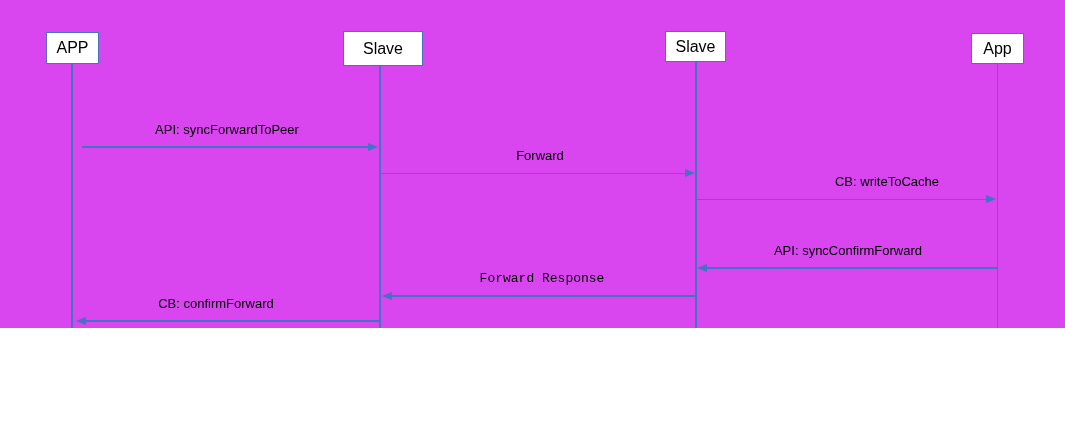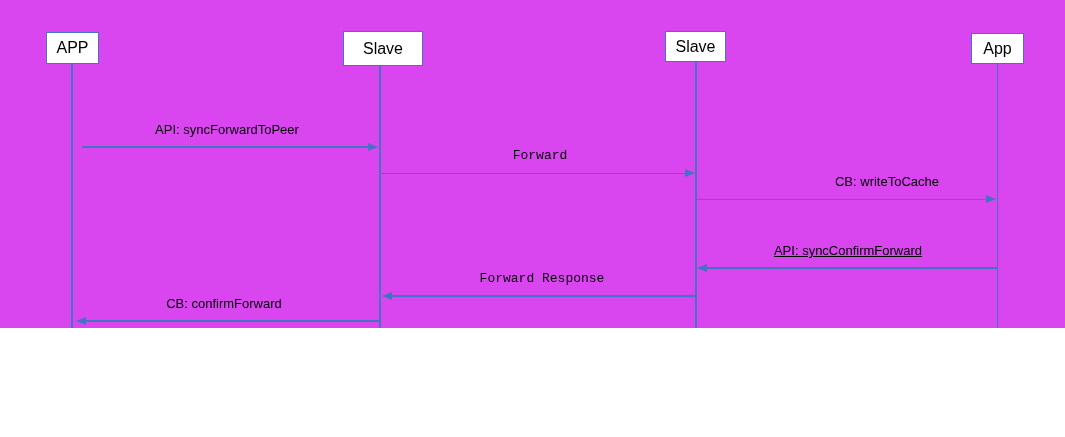--- a/index.html
+++ b/index.html
@@ -66,41 +66,41 @@
   #life-3 { left: 996.8px; top: 64px; height: 331px; }
 
   
   #msg-0-line  { left: 82px;  top: 146.2px; width: 287px; }
   #msg-0-head  { left: 368px; top: 142.5px; }
   #msg-0-label { left: 227px; top: 120px; }
 
   
   #msg-1-line  { left: 380px; top: 172.7px; width: 306px; }
   #msg-1-head  { left: 685px; top: 169px; }
-  #msg-1-label { left: 540px; top: 146px; font-family: Liberation Mono, monospace; }
+  #msg-1-label { left: 540px; top: 146px; }
 
   
   #msg-2-line  { left: 696px; top: 198.5px; width: 291px; }
   #msg-2-head  { left: 986px; top: 194.8px; }
   #msg-2-label { left: 887px; top: 172px; }
 
   
   #msg-3-line  { left: 706px; top: 267.2px; width: 291px; }
   #msg-3-head  { left: 697px; top: 263.5px; }
-  #msg-3-label { left: 848px; top: 241px; text-decoration: underline; }
+  #msg-3-label { left: 848px; top: 241px; }
 
   
   #msg-4-line  { left: 391px; top: 295.2px; width: 305px; }
   #msg-4-head  { left: 382px; top: 291.5px; }
   #msg-4-label { left: 542px; top: 269px; font-family: Liberation Mono, monospace; }
 
   
   #msg-5-line  { left: 85px; top: 320.2px; width: 295px; }
   #msg-5-head  { left: 76px; top: 316.5px; }
-  #msg-5-label { left: 224px; top: 294px; }
+  #msg-5-label { left: 216px; top: 294px; }
 </style>
 </head>
 <body>
 
 <div class="stage" style="--accent: #4472C4; --text: #000000;">
 
   <div class="actor" id="actor-0">
     <span>APP</span>
   </div>
   <div class="actor" id="actor-1">

